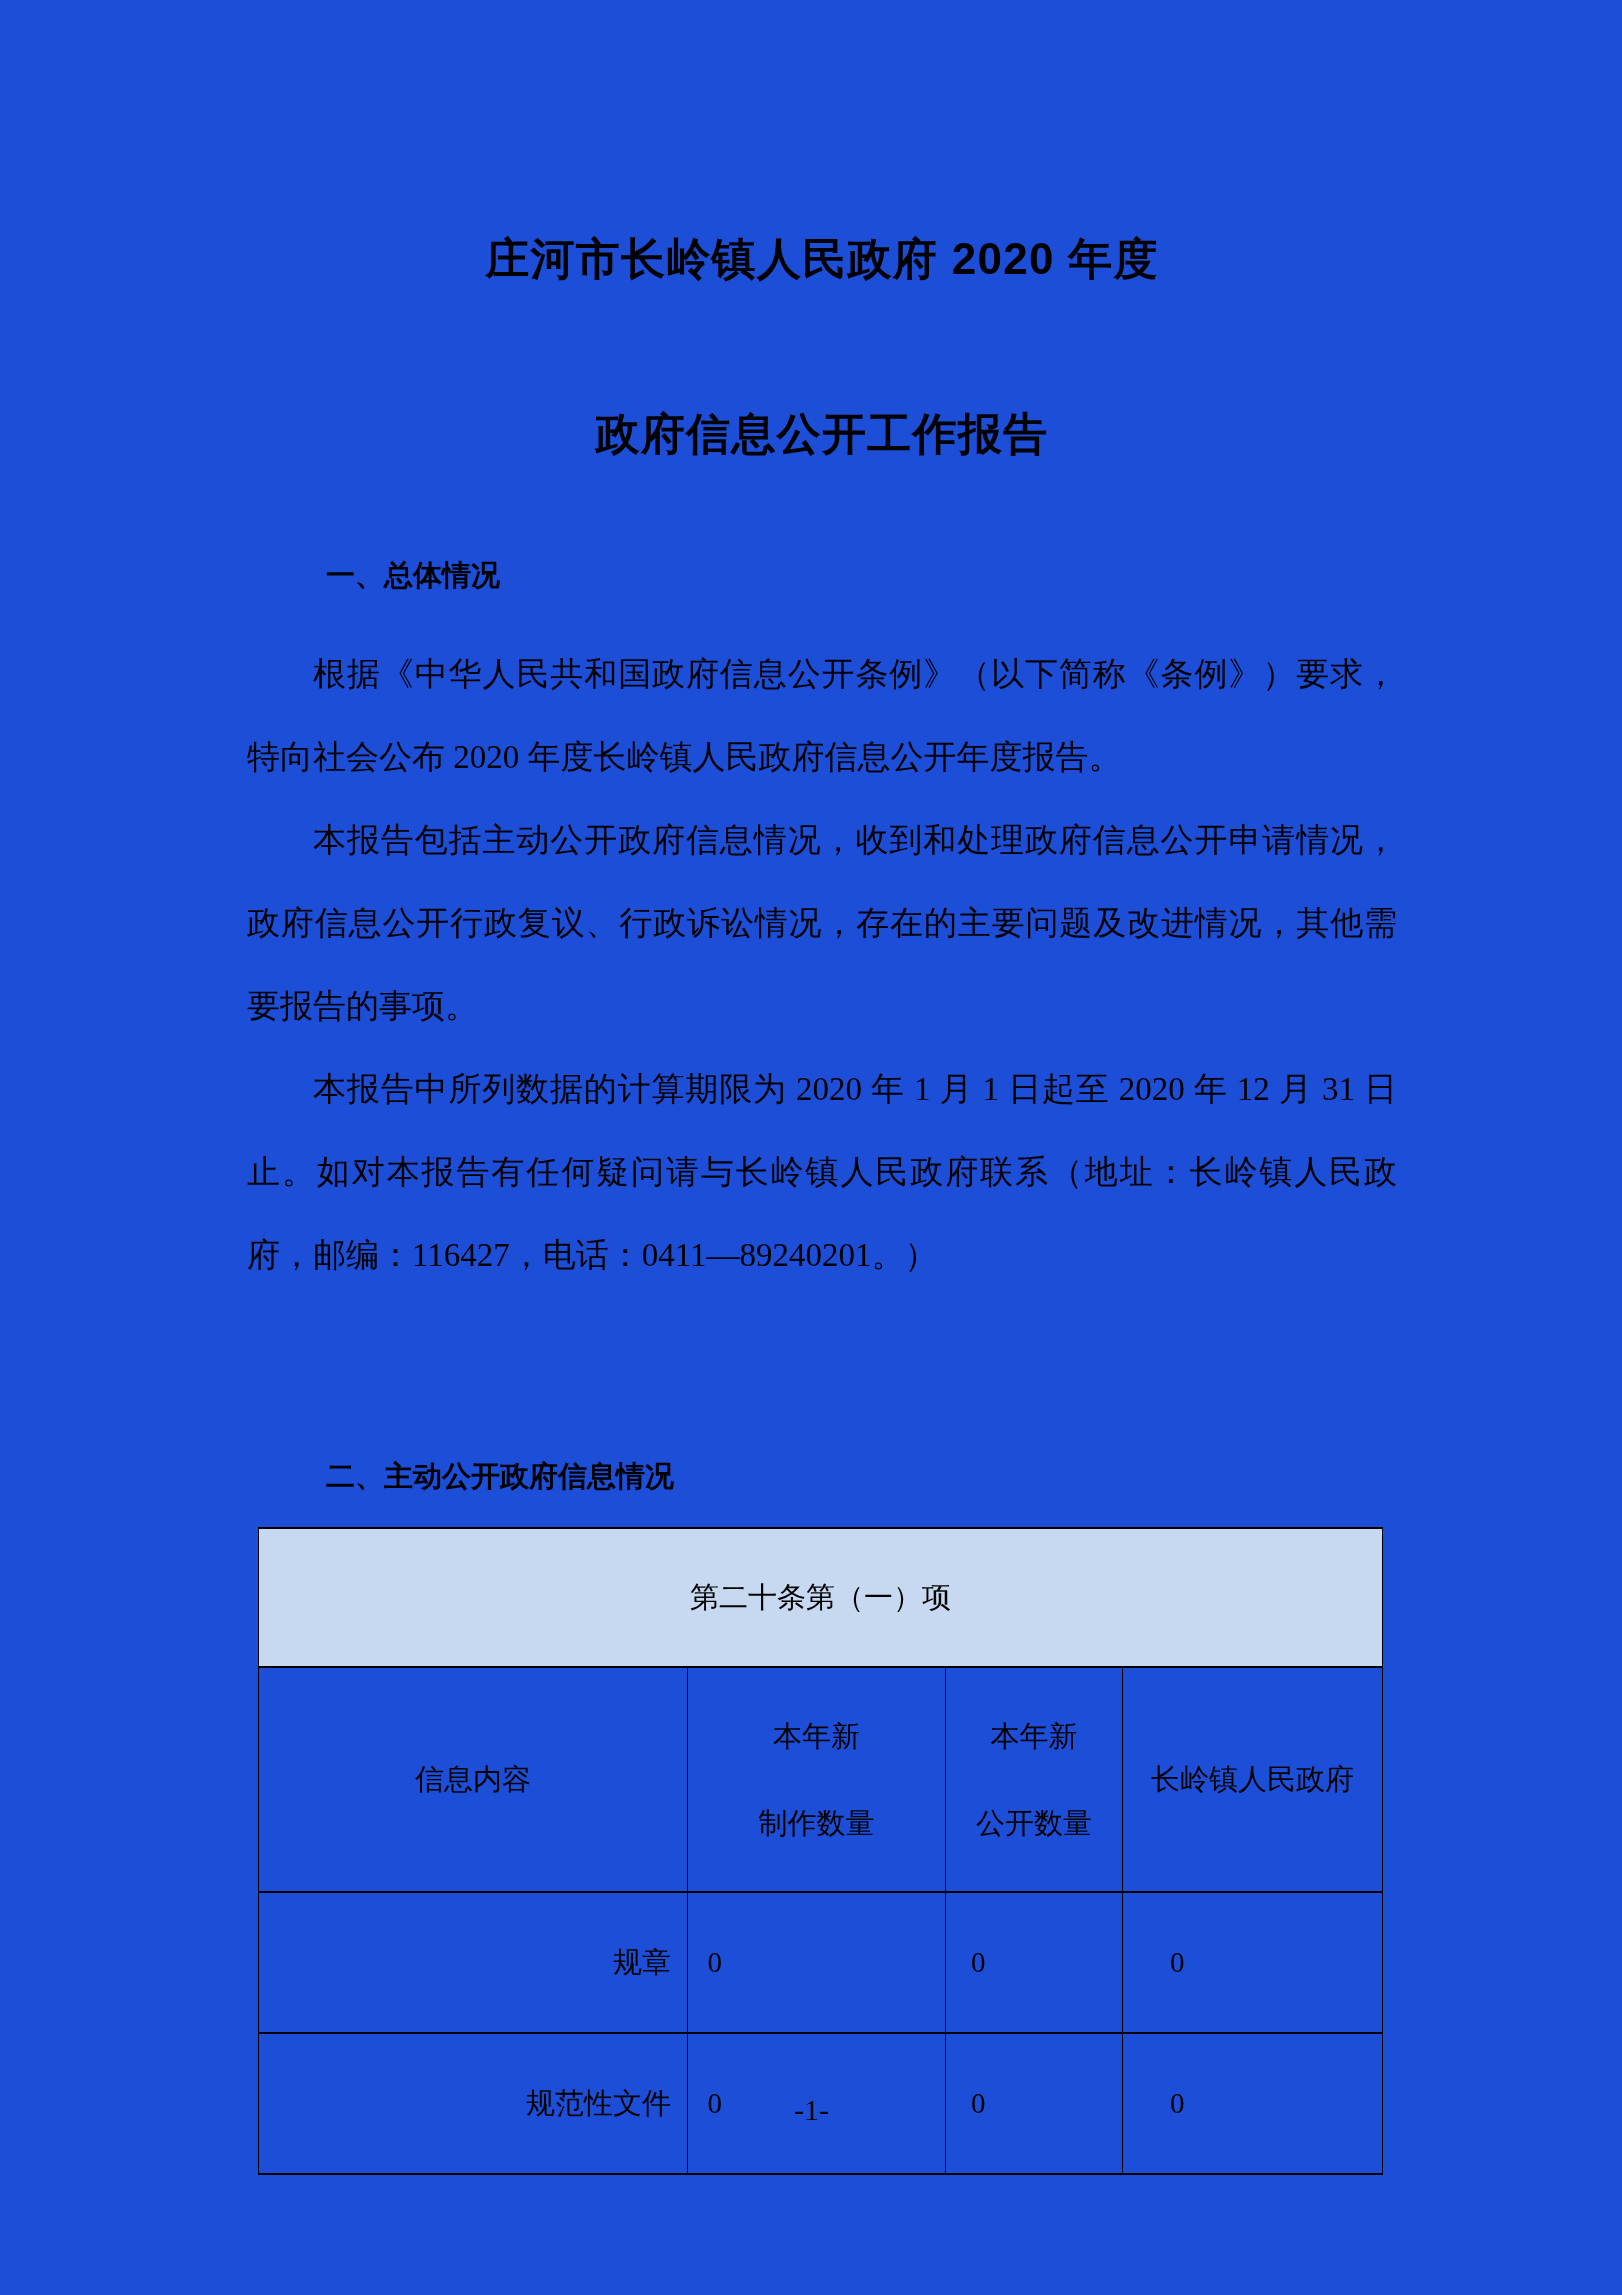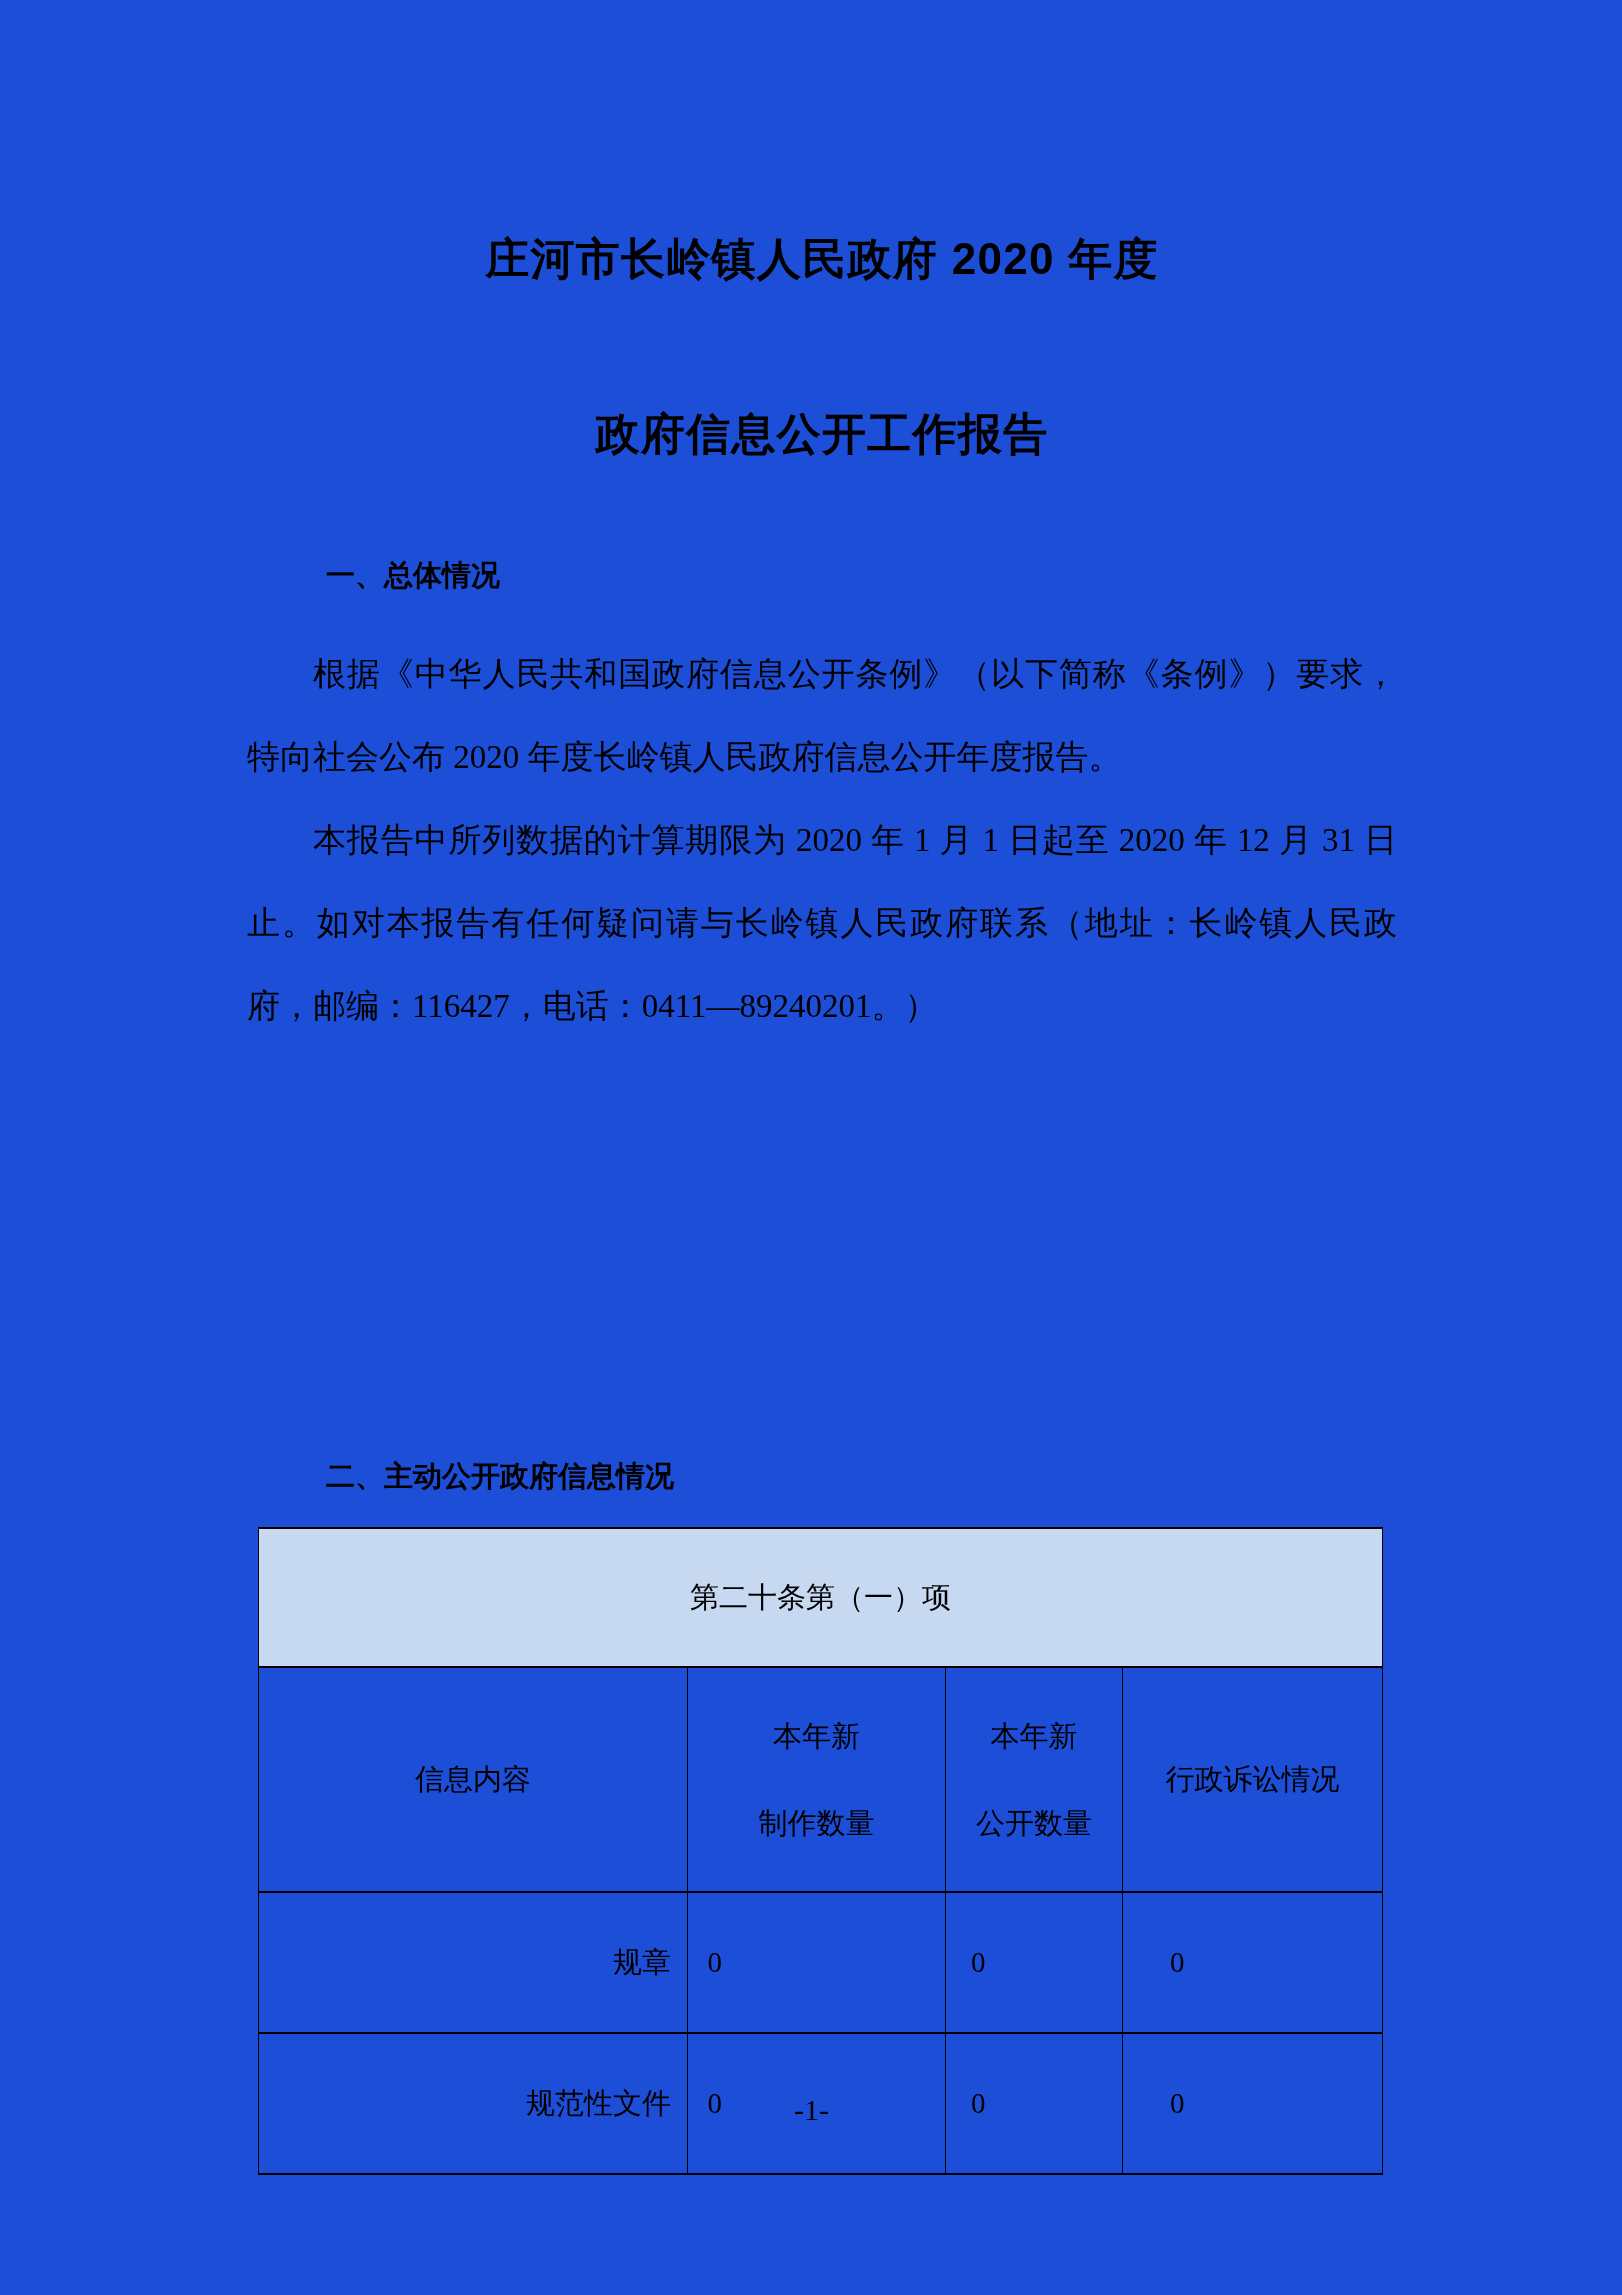--- a/index.html
+++ b/index.html
@@ -104,20 +104,21 @@
 <div class="page">
 
   <div class="doc-title line1">庄河市长岭镇人民政府 2020 年度</div>
 
   <div class="doc-title line2">政府信息公开工作报告</div>
 
   <div class="section-heading first">一、总体情况</div>
 
   <div class="body-text">
     <p>根据《中华人民共和国政府信息公开条例》（以下简称《条例》）要求，特向社会公布 2020 年度长岭镇人民政府信息公开年度报告。</p>
+    <p>本报告包括主动公开政府信息情况，收到和处理政府信息公开申请情况，政府信息公开行政复议、行政诉讼情况，存在的主要问题及改进情况，其他需要报告的事项。</p>
     <p>本报告中所列数据的计算期限为 2020 年 1 月 1 日起至 2020 年 12 月 31 日止。如对本报告有任何疑问请与长岭镇人民政府联系（地址：长岭镇人民政府，邮编：116427，电话：0411—89240201。）</p>
   </div>
 
   <div class="section-heading second">二、主动公开政府信息情况</div>
 
   <table class="info-table">
     <colgroup>
       <col style="width:429px">
       <col style="width:258px">
       <col style="width:177px">
@@ -126,21 +127,21 @@
     <tbody>
       <tr class="caption-row">
         <td colspan="4">第二十条第（一）项</td>
       </tr>
       <tr class="header-row">
         <td>信息内容</td>
         <td class="two-line">本年新
 制作数量</td>
         <td class="two-line">本年新
 公开数量</td>
-        <td>行政诉讼情况</td>
+        <td>长岭镇人民政府</td>
       </tr>
       <tr class="data-row">
         <td class="cell-label">规章</td>
         <td class="cell-val-1">0</td>
         <td class="cell-val-2">0</td>
         <td class="cell-val-3">0</td>
       </tr>
       <tr class="data-row">
         <td class="cell-label">规范性文件</td>
         <td class="cell-val-1">0</td>

